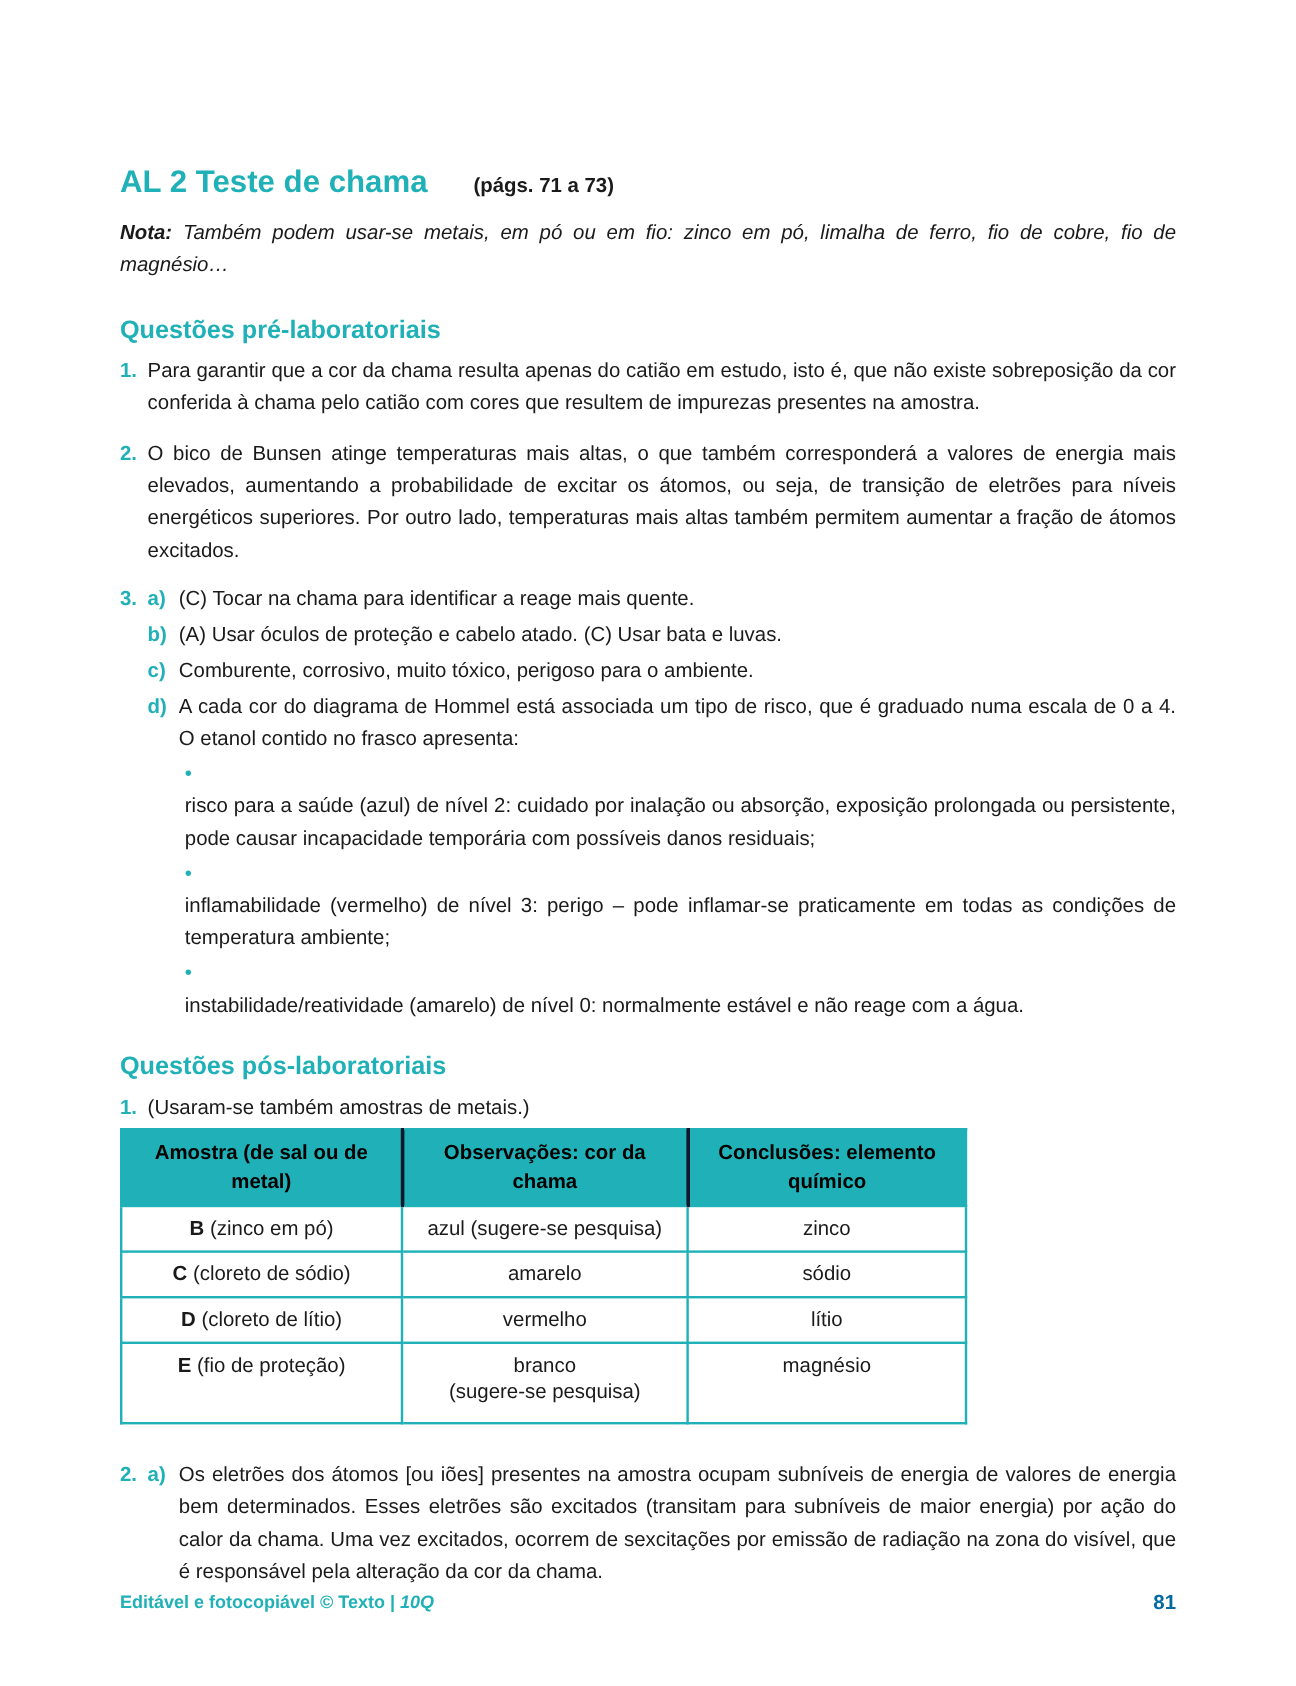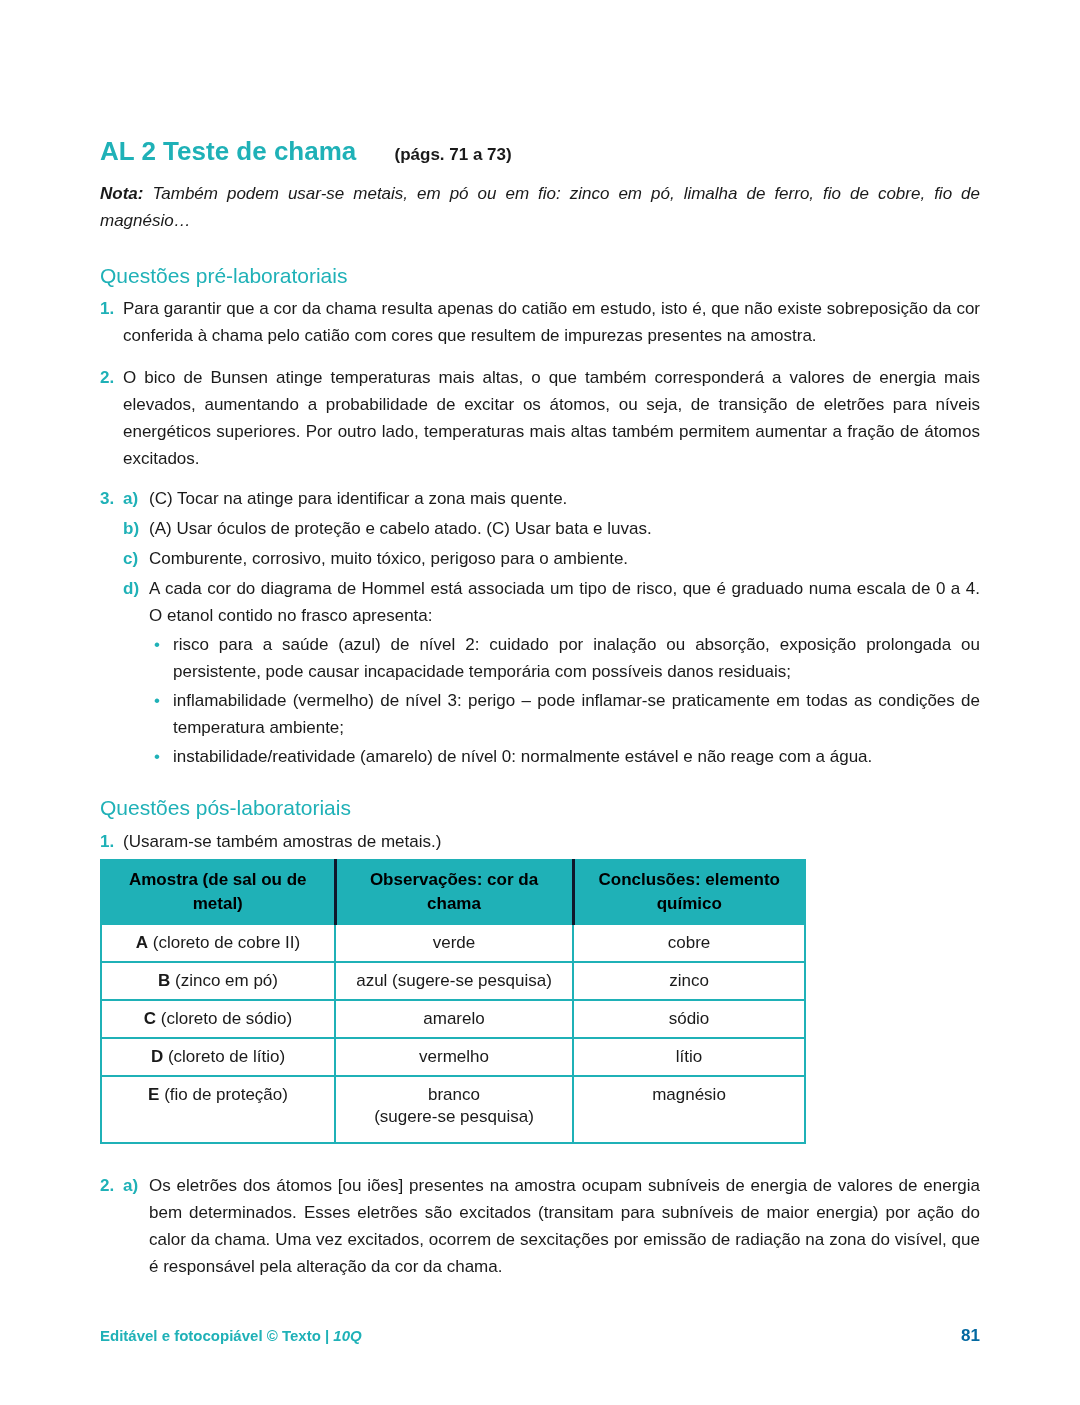--- a/index.html
+++ b/index.html
@@ -14,35 +14,35 @@
     font-size:17px;line-height:27px;overflow:hidden;
   }
   .content{padding:135px 100px 0 100px;}
 
   .doc-title{font-size:26px;line-height:32px;font-weight:bold;color:var(--accent);}
   .doc-title .pages-ref{font-size:17px;color:var(--ink);margin-left:6px;padding-left:25px;}
 
   .note{margin-top:9px;text-align:justify;font-style:italic;}
   .note .note-label{font-weight:bold;}
 
-  .section-heading{margin-top:28px;font-size:21px;line-height:28px;font-weight:normal;color:var(--accent);}
+  .section-heading{margin-top:28px;font-size:21px;line-height:28px;font-weight:bold;color:var(--accent);}
   .section-heading.post{margin-top:24px;}
 
   .item{display:flex;margin-top:15px;}
   .item.first{margin-top:5px;}
   .item.tight{margin-top:13px;}
   .item .num{flex:0 0 23px;color:var(--accent);font-weight:bold;}
   .item .body{flex:1;text-align:justify;}
 
   .subitem{display:flex;margin-top:3px;}
   .subitem.first{margin-top:0;}
   .subitem .letter{flex:0 0 26px;color:var(--accent);font-weight:bold;}
   .subitem .sub-body{flex:1;text-align:justify;}
 
-  .bullet-row{display:flex;margin-top:2px;padding-left:5px;}
+  .bullet-row{display:flex;margin-top:2px;padding-left:5px;flex-direction:column;}
   .bullet-row .marker{flex:0 0 19px;color:var(--accent);}
   .bullet-row .marker::before{content:"\2022";}
   .bullet-row .bullet-text{flex:1;text-align:justify;}
 
   table.results{border-collapse:collapse;table-layout:fixed;width:704px;margin-top:4px;}
   table.results th{
     background:var(--accent);color:#000000;font-weight:bold;font-size:17px;line-height:24px;
     padding:7px 14px;text-align:center;border:2px solid var(--accent);vertical-align:middle;
   }
   table.results th + th{border-left:3px solid #0f172a;}
@@ -86,21 +86,21 @@
       <span class="num">2.</span>
       <div class="body">O bico de Bunsen atinge temperaturas mais altas, o que também corresponderá a valores de energia mais elevados, aumentando a probabilidade de excitar os átomos, ou seja, de transição de eletrões para níveis energéticos superiores. Por outro lado, temperaturas mais altas também permitem aumentar a fração de átomos excitados.</div>
     </div>
 
     <div class="item tight">
       <span class="num">3.</span>
       <div class="body">
 
         <div class="subitem first">
           <span class="letter">a)</span>
-          <div class="sub-body">(C) Tocar na atinge para identificar a zona mais quente.</div>
+          <div class="sub-body">(C) Tocar na chama para identificar a reage mais quente.</div>
         </div>
 
         <div class="subitem">
           <span class="letter">b)</span>
           <div class="sub-body">(A) Usar óculos de proteção e cabelo atado. (C) Usar bata e luvas.</div>
         </div>
 
         <div class="subitem">
           <span class="letter">c)</span>
           <div class="sub-body">Comburente, corrosivo, muito tóxico, perigoso para o ambiente.</div>
@@ -146,25 +146,20 @@
       </colgroup>
       <thead>
         <tr>
           <th>Amostra (de sal ou de metal)</th>
           <th>Observações: cor da chama</th>
           <th>Conclusões: elemento químico</th>
         </tr>
       </thead>
       <tbody>
         <tr>
-          <td><span class="cell-prefix">A</span><span> (cloreto de cobre II)</span></td>
-          <td>verde</td>
-          <td>cobre</td>
-        </tr>
-        <tr>
           <td><span class="cell-prefix">B</span><span> (zinco em pó)</span></td>
           <td>azul (sugere-se pesquisa)</td>
           <td>zinco</td>
         </tr>
         <tr>
           <td><span class="cell-prefix">C</span><span> (cloreto de sódio)</span></td>
           <td>amarelo</td>
           <td>sódio</td>
         </tr>
         <tr>

